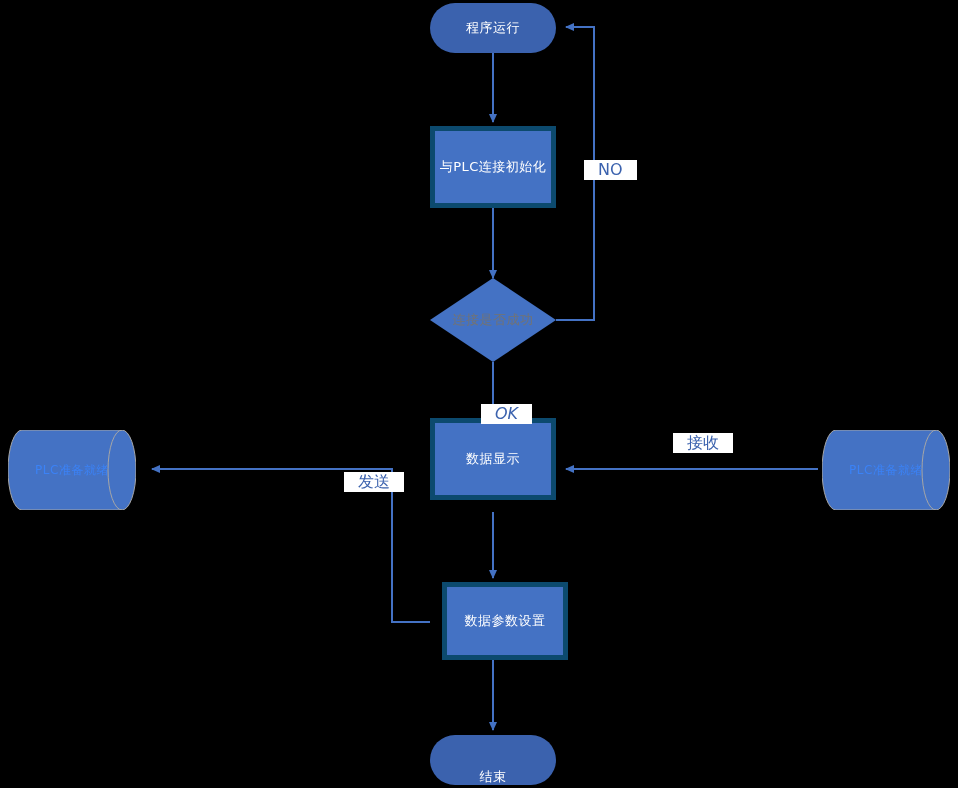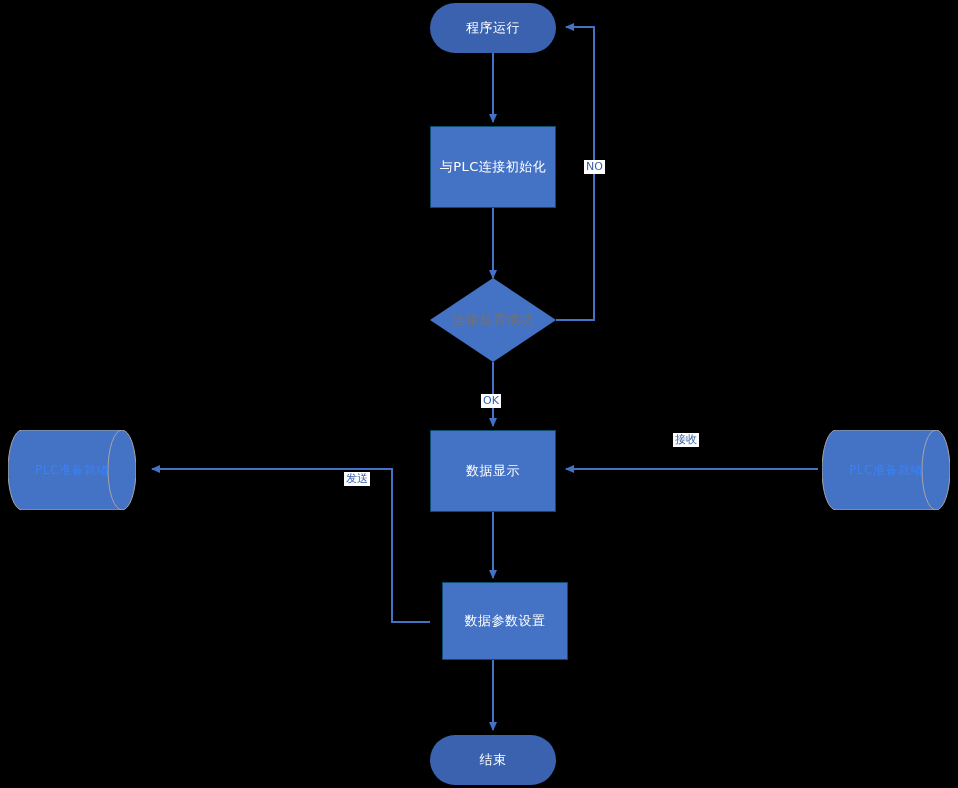--- a/index.html
+++ b/index.html
@@ -34,21 +34,21 @@
     letter-spacing: 0.5px;
     text-align: center;
     line-height: 1.2;
   }
   .node-terminal {
     background: #3B62AE;
     border-radius: 26px;
   }
   .node-process {
     background: #4472C4;
-    border: 1px solid #0c4a6e;
+    border: 5px solid #0c4a6e;
   }
   .node-decision {
     background: transparent;
     color: #ffffff;
   }
   .decision-shape {
     position: absolute;
     left: 0;
     top: 0;
   }
@@ -69,23 +69,23 @@
   .cyl-label {
     position: relative;
     z-index: 2;
     font-size: 12px;
     color: #3b82f6;
   }
   .edge-label {
     position: absolute;
     background: #ffffff;
     color: #3B62AE;
-    font-size: 11px;
+    font-size: 16px;
     line-height: 1.1;
-    padding: 1px 2px;
+    padding: 1px 14px;
     white-space: nowrap;
     z-index: 5;
   }
 </style>
 </head>
 <body>
 
 <div id="canvas">
 
   <svg class="edges" viewBox="0 0 958 788">
@@ -120,29 +120,29 @@
     <span>与PLC连接初始化</span>
   </div>
 
   <div class="node node-decision" style="left:430px; top:278px; width:126px; height:84px;">
     <svg class="decision-shape" width="126" height="84" viewBox="0 0 126 84">
       <polygon points="63,0 126,42 63,84 0,42" fill="#4472C4"></polygon>
     </svg>
     <span class="decision-label">连接是否成功</span>
   </div>
 
-  <div class="node node-process" style="left:430px; top:430px; width:126px; height:82px;">
+  <div class="node node-process" style="left:430px; top:418px; width:126px; height:82px;">
     <span>数据显示</span>
   </div>
 
   <div class="node node-process" style="left:430px; top:582px; width:126px; height:78px;margin-left:12px;">
     <span>数据参数设置</span>
   </div>
 
-  <div class="node node-terminal" style="left:430px; top:735px; width:126px; height:50px;">
+  <div class="node node-terminal" style="left:430px; top:735px; width:126px; height:50px;align-items:flex-end;">
     <span>结束</span>
   </div>
 
   <div class="node node-cylinder" style="left:8px; top:430px; width:128px; height:80px;">
     <svg class="cyl-svg" width="128" height="80" viewBox="0 0 128 80">
       <path d="M14,0 L114,0 A14,40 0 0 1 114,80 L14,80 A14,40 0 0 1 14,0 Z" fill="#4472C4" stroke="#A6A6A6" stroke-width="1"></path>
       <path d="M114,0 A14,40 0 0 0 114,80" fill="none" stroke="#A6A6A6" stroke-width="1"></path>
     </svg>
     <span class="cyl-label">PLC准备就绪</span>
   </div>
@@ -150,19 +150,19 @@
   <div class="node node-cylinder" style="left:822px; top:430px; width:128px; height:80px;">
     <svg class="cyl-svg" width="128" height="80" viewBox="0 0 128 80">
       <path d="M14,0 L114,0 A14,40 0 0 1 114,80 L14,80 A14,40 0 0 1 14,0 Z" fill="#4472C4" stroke="#A6A6A6" stroke-width="1"></path>
       <path d="M114,0 A14,40 0 0 0 114,80" fill="none" stroke="#A6A6A6" stroke-width="1"></path>
     </svg>
     <span class="cyl-label">PLC准备就绪</span>
   </div>
 
   <div class="edge-label" style="left:584px; top:160px;">NO</div>
 
-  <div class="edge-label" style="left:481px; top:394px;">OK</div>
+  <div class="edge-label" style="left:481px; top:404px;font-style:italic;">OK</div>
 
   <div class="edge-label" style="left:344px; top:472px;">发送</div>
 
   <div class="edge-label" style="left:673px; top:433px;">接收</div>
 
 </div>
 
 </body></html>

